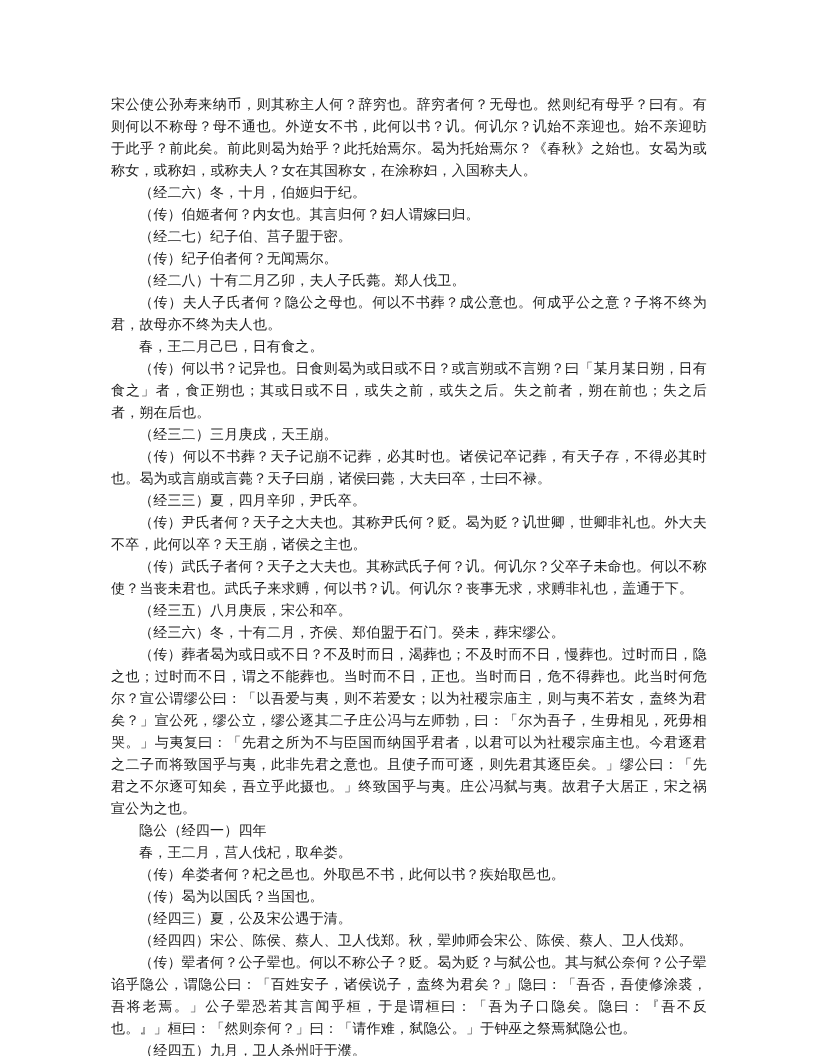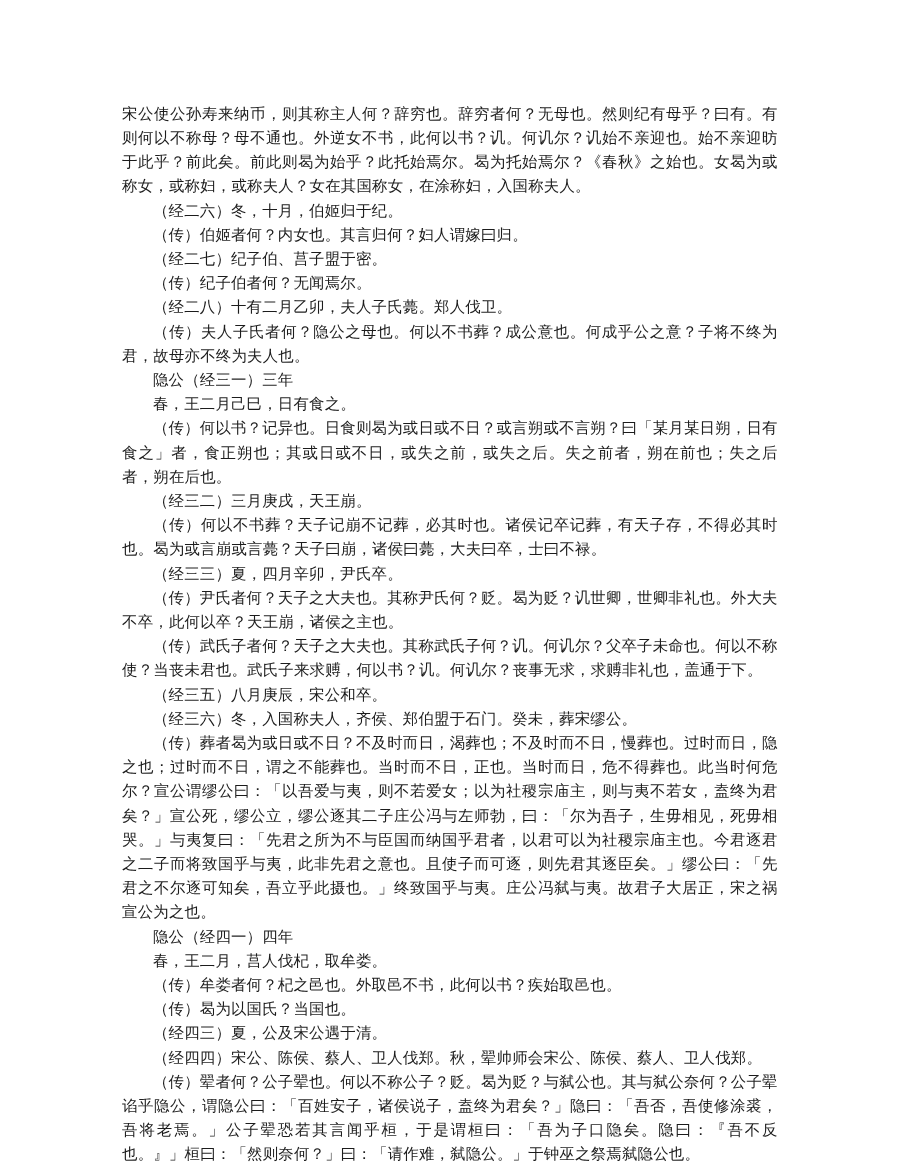--- a/index.html
+++ b/index.html
@@ -39,30 +39,29 @@
 
 <div class="page">
   <div class="doc-body">
       <p class="para">宋公使公孙寿来纳币，则其称主人何？辞穷也。辞穷者何？无母也。然则纪有母乎？曰有。有则何以不称母？母不通也。外逆女不书，此何以书？讥。何讥尔？讥始不亲迎也。始不亲迎昉于此乎？前此矣。前此则曷为始乎？此托始焉尔。曷为托始焉尔？《春秋》之始也。女曷为或称女，或称妇，或称夫人？女在其国称女，在涂称妇，入国称夫人。</p>
       <p class="para indent">（经二六）冬，十月，伯姬归于纪。</p>
       <p class="para indent">（传）伯姬者何？内女也。其言归何？妇人谓嫁曰归。</p>
       <p class="para indent">（经二七）纪子伯、莒子盟于密。</p>
       <p class="para indent">（传）纪子伯者何？无闻焉尔。</p>
       <p class="para indent">（经二八）十有二月乙卯，夫人子氏薨。郑人伐卫。</p>
       <p class="para indent">（传）夫人子氏者何？隐公之母也。何以不书葬？成公意也。何成乎公之意？子将不终为君，故母亦不终为夫人也。</p>
-      <p class="para indent">隐公（经三一）三年</p>
       <p class="para indent">春，王二月己巳，日有食之。</p>
       <p class="para indent">（传）何以书？记异也。日食则曷为或日或不日？或言朔或不言朔？曰「某月某日朔，日有食之」者，食正朔也；其或日或不日，或失之前，或失之后。失之前者，朔在前也；失之后者，朔在后也。</p>
       <p class="para indent">（经三二）三月庚戌，天王崩。</p>
       <p class="para indent">（传）何以不书葬？天子记崩不记葬，必其时也。诸侯记卒记葬，有天子存，不得必其时也。曷为或言崩或言薨？天子曰崩，诸侯曰薨，大夫曰卒，士曰不禄。</p>
       <p class="para indent">（经三三）夏，四月辛卯，尹氏卒。</p>
       <p class="para indent">（传）尹氏者何？天子之大夫也。其称尹氏何？贬。曷为贬？讥世卿，世卿非礼也。外大夫不卒，此何以卒？天王崩，诸侯之主也。</p>
       <p class="para indent">（传）武氏子者何？天子之大夫也。其称武氏子何？讥。何讥尔？父卒子未命也。何以不称使？当丧未君也。武氏子来求赙，何以书？讥。何讥尔？丧事无求，求赙非礼也，盖通于下。</p>
       <p class="para indent">（经三五）八月庚辰，宋公和卒。</p>
-      <p class="para indent">（经三六）冬，入国称夫人，齐侯、郑伯盟于石门。癸未，葬宋缪公。</p>
+      <p class="para indent">（经三六）冬，十有二月，齐侯、郑伯盟于石门。癸未，葬宋缪公。</p>
       <p class="para indent">（传）葬者曷为或日或不日？不及时而日，渴葬也；不及时而不日，慢葬也。过时而日，隐之也；过时而不日，谓之不能葬也。当时而不日，正也。当时而日，危不得葬也。此当时何危尔？宣公谓缪公曰：「以吾爱与夷，则不若爱女；以为社稷宗庙主，则与夷不若女，盍终为君矣？」宣公死，缪公立，缪公逐其二子庄公冯与左师勃，曰：「尔为吾子，生毋相见，死毋相哭。」与夷复曰：「先君之所为不与臣国而纳国乎君者，以君可以为社稷宗庙主也。今君逐君之二子而将致国乎与夷，此非先君之意也。且使子而可逐，则先君其逐臣矣。」缪公曰：「先君之不尔逐可知矣，吾立乎此摄也。」终致国乎与夷。庄公冯弑与夷。故君子大居正，宋之祸宣公为之也。</p>
       <p class="para indent">隐公（经四一）四年</p>
       <p class="para indent">春，王二月，莒人伐杞，取牟娄。</p>
       <p class="para indent">（传）牟娄者何？杞之邑也。外取邑不书，此何以书？疾始取邑也。</p>
       <p class="para indent">（传）曷为以国氏？当国也。</p>
       <p class="para indent">（经四三）夏，公及宋公遇于清。</p>
       <p class="para indent">（经四四）宋公、陈侯、蔡人、卫人伐郑。秋，翚帅师会宋公、陈侯、蔡人、卫人伐郑。</p>
       <p class="para indent">（传）翚者何？公子翚也。何以不称公子？贬。曷为贬？与弑公也。其与弑公奈何？公子翚谄乎隐公，谓隐公曰：「百姓安子，诸侯说子，盍终为君矣？」隐曰：「吾否，吾使修涂裘，吾将老焉。」公子翚恐若其言闻乎桓，于是谓桓曰：「吾为子口隐矣。隐曰：『吾不反也。』」桓曰：「然则奈何？」曰：「请作难，弑隐公。」于钟巫之祭焉弑隐公也。</p>
       <p class="para indent">（经四五）九月，卫人杀州吁于濮。</p>
     </div>

